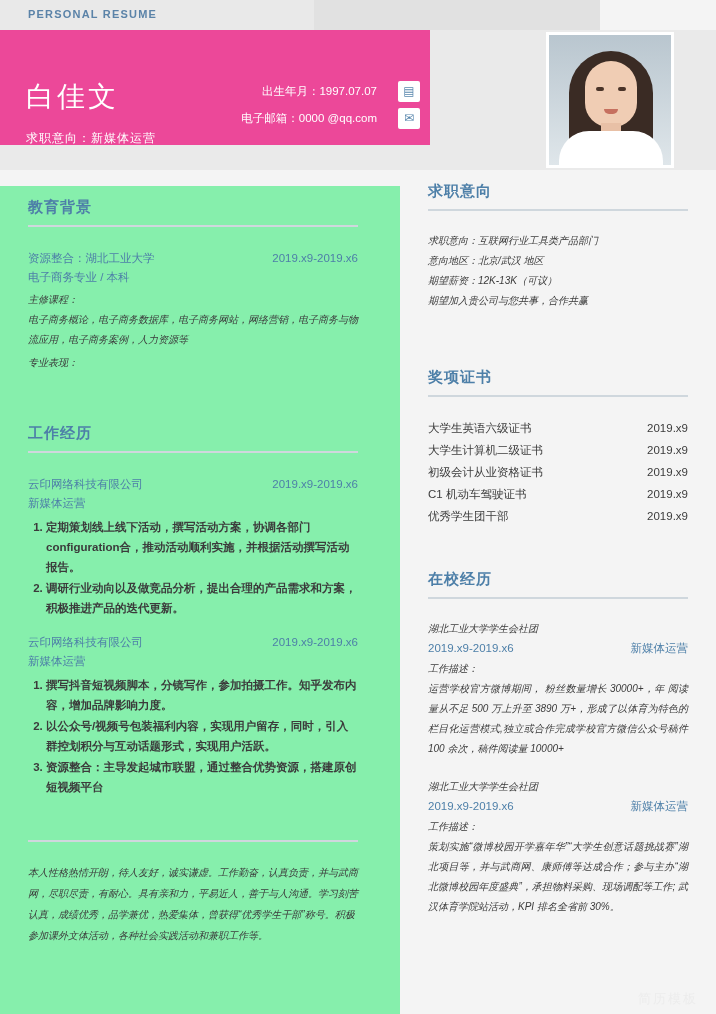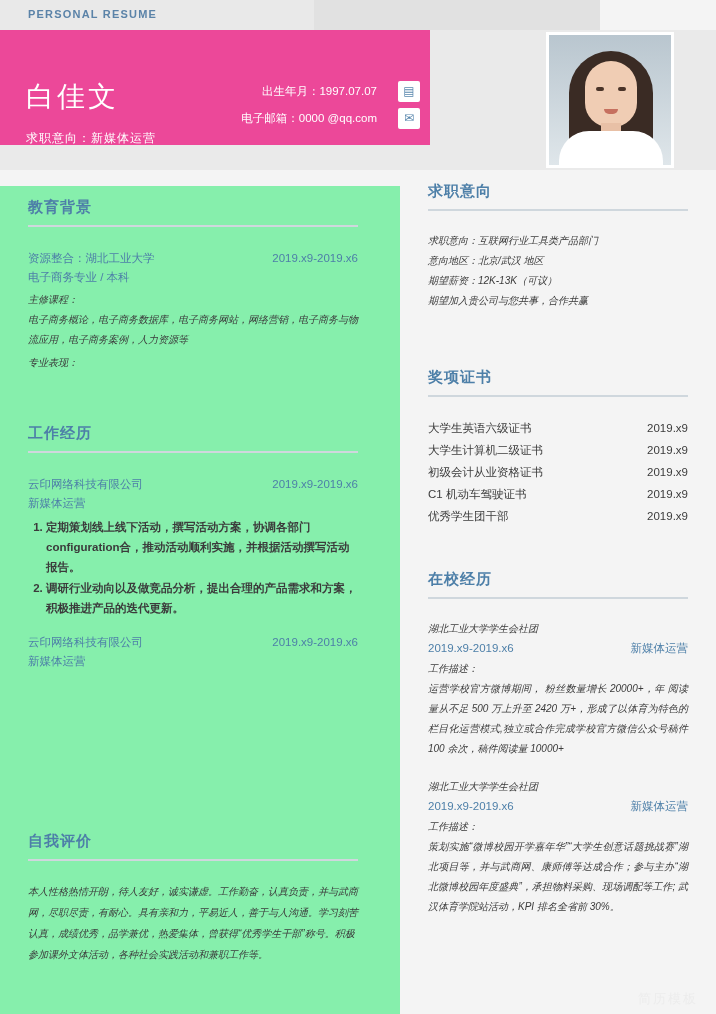--- a/index.html
+++ b/index.html
@@ -166,24 +166,28 @@
         <li>定期策划线上线下活动，撰写活动方案，协调各部门configuration合，推动活动顺利实施，并根据活动撰写活动报告。</li>
         <li>调研行业动向以及做竞品分析，提出合理的产品需求和方案，积极推进产品的迭代更新。</li>
       </ol>
 
       <div style="height:14px;"></div>
       <div class="row">
         <span class="blue">云印网络科技有限公司</span>
         <span class="date">2019.x9-2019.x6</span>
       </div>
       <div class="row blue">新媒体运营</div>
+      <ol class="olist">
+        <li>撰写抖音短视频脚本，分镜写作，参加拍摄工作。知乎发布内容，增加品牌影响力度。</li>
+        <li>以公众号/视频号包装福利内容，实现用户留存，同时，引入群控划积分与互动话题形式，实现用户活跃。</li>
+        <li>资源整合：主导发起城市联盟，通过整合优势资源，搭建原创短视频平台</li>
+      </ol>
     </div>
 
     <div class="blk" style="left:28px;top:646px;width:330px;">
-      <div class="sec-title">自我评价</div>
       <div class="sec-underline"></div>
       <div style="height:20px;"></div>
       <div class="txt" style="line-height:21px;">本人性格热情开朗，待人友好，诚实谦虚。工作勤奋，认真负责，并与武商网，尽职尽责，有耐心。具有亲和力，平易近人，善于与人沟通。学习刻苦认真，成绩优秀，品学兼优，热爱集体，曾获得“优秀学生干部”称号。积极参加课外文体活动，各种社会实践活动和兼职工作等。</div>
     </div>
 
   </div>
 
   <div class="right-col">
 
     <div class="blk" style="left:28px;top:12px;width:260px;">
@@ -226,21 +230,21 @@
       <div class="sec-title">在校经历</div>
       <div class="sec-underline"></div>
 
       <div style="height:20px;"></div>
       <div class="txt blue">湖北工业大学学生会社团</div>
       <div class="row" style="height:20px;">
         <span class="blue">2019.x9-2019.x6</span>
         <span class="tagright">新媒体运营</span>
       </div>
       <div class="txt">工作描述：</div>
-      <div class="txt" style="text-align:justify;">运营学校官方微博期间， 粉丝数量增长 20000+，年 阅读量从不足 500 万上升至 2420 万+，形成了以体育为特色的栏目化运营模式,独立或合作完成学校官方微信公众号稿件 100 余次，稿件阅读量 10000+</div>
+      <div class="txt" style="text-align:justify;">运营学校官方微博期间， 粉丝数量增长 30000+，年 阅读量从不足 500 万上升至 3890 万+，形成了以体育为特色的栏目化运营模式,独立或合作完成学校官方微信公众号稿件 100 余次，稿件阅读量 10000+</div>
 
       <div style="height:18px;"></div>
       <div class="txt blue">湖北工业大学学生会社团</div>
       <div class="row" style="height:20px;">
         <span class="blue">2019.x9-2019.x6</span>
         <span class="tagright">新媒体运营</span>
       </div>
       <div class="txt">工作描述：</div>
       <div class="txt" style="text-align:justify;">策划实施“微博校园开学嘉年华”“大学生创意话题挑战赛”湖北项目等，并与武商网、康师傅等达成合作；参与主办“湖北微博校园年度盛典”，承担物料采购、现场调配等工作; 武汉体育学院站活动，KPI 排名全省前 30%。</div>
     </div>

